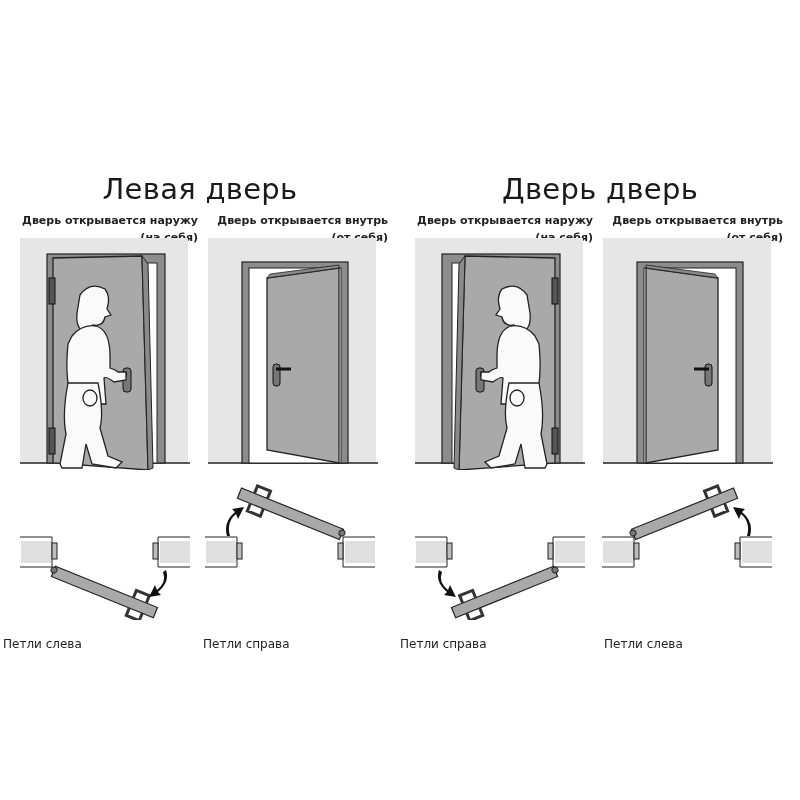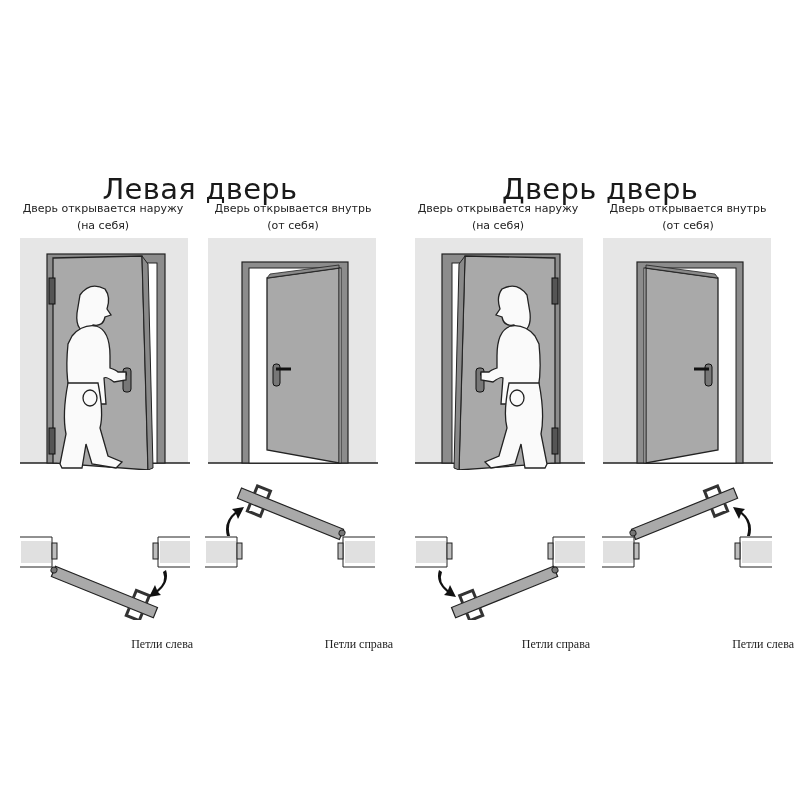--- a/index.html
+++ b/index.html
@@ -2,25 +2,25 @@
 <html><head>
 <meta charset="utf-8">
 <style>
   html, body { margin: 0; padding: 0; background: #ffffff; }
   body { width: 800px; height: 800px; position: relative; overflow: hidden;
          font-family: "DejaVu Sans", sans-serif; color: #1a1a1a; }
   .title { position: absolute; top: 140px; font-size: 29px; font-weight: normal;
            text-align: center; width: 380px; letter-spacing: 0.3px; margin-top: 32px; }
   .title.left { left: 10px; }
   .title.right { left: 410px; }
-  .sub { position: absolute; top: 200px; width: 190px; text-align: center;
-         font-size: 11px; line-height: 17px; color: #222; }
+  .sub { position: absolute; top: 212px; width: 190px; text-align: right;
+         font-size: 11px; line-height: 17px; color: #222; font-weight: bold; }
   .sub span { display: block; }
-  .label { position: absolute; top: 637px; width: 190px; text-align: right;
-           font-size: 12px; color: #222; font-family: Liberation Serif, serif; }
+  .label { position: absolute; top: 637px; width: 190px; text-align: left;
+           font-size: 12px; color: #222; }
   .scene { position: absolute; top: 238px; width: 170px; height: 232px; }
   .plan { position: absolute; top: 480px; width: 195px; height: 140px; }
   svg { display: block; }
 </style>
 </head>
 <body>
 
 <div class="title left">Левая дверь</div>
 <div class="title right">Дверь дверь</div>
 

